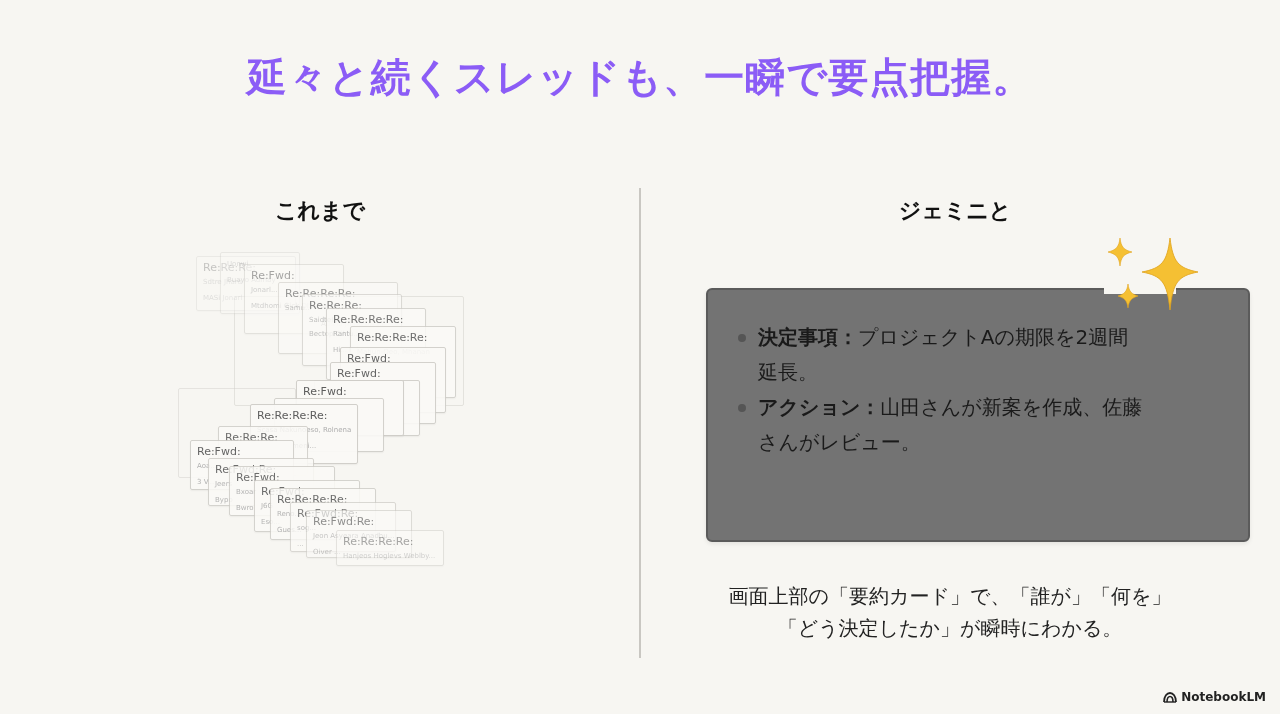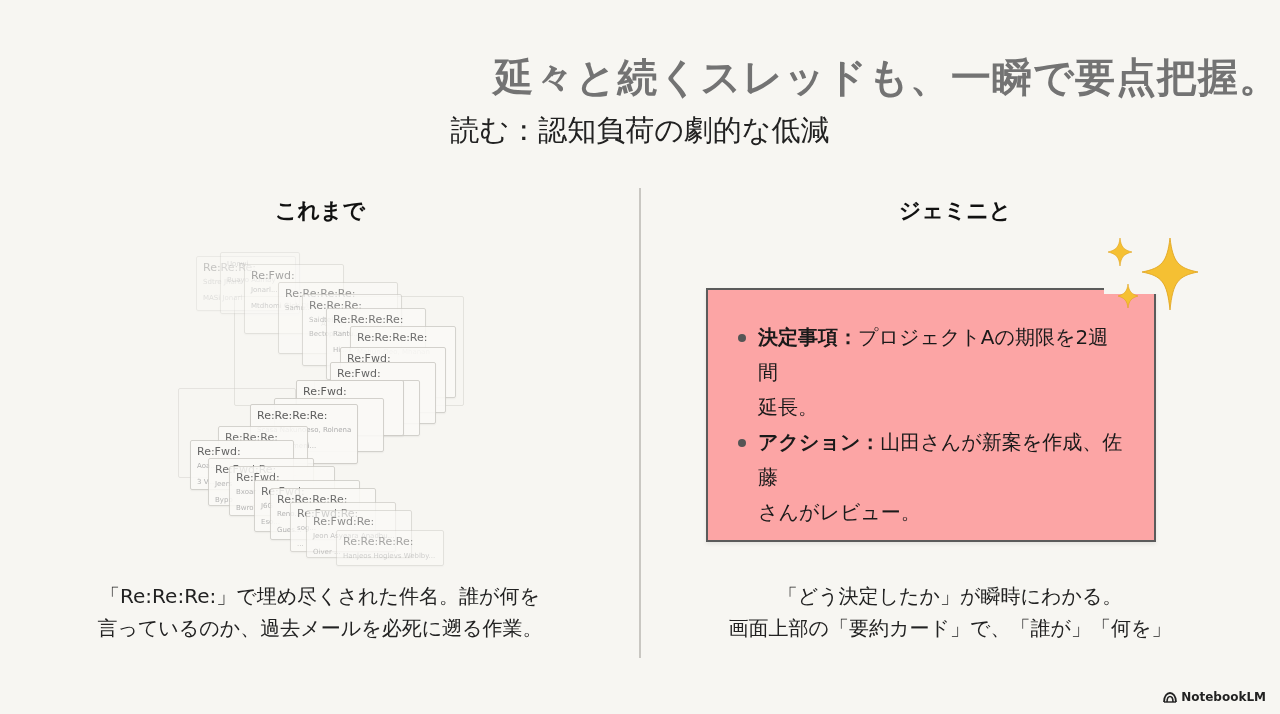--- a/index.html
+++ b/index.html
@@ -7,23 +7,23 @@
     width: 1280px; height: 714px;
     background: #f7f6f2;
     overflow: hidden;
     font-family: "DejaVu Sans", "Liberation Sans", sans-serif;
     color: #1b1b1b;
   }
   .slide { position: relative; width: 1280px; height: 714px; }
 
   .title {
     position: absolute; left: 0; right: 0; top: 50px;
-    text-align: right;
+    text-align: center;
     font-size: 40px; font-weight: bold; letter-spacing: 1px;
-    color: #737373;
+    color: #8b5cf6;
   }
   .subtitle {
     position: absolute; left: 0; right: 0; top: 111px;
     text-align: center;
     font-size: 29px; color: #222;
   }
 
   .divider {
     position: absolute; left: 639px; top: 188px;
     width: 2px; height: 470px; background: #c9c7c2;
@@ -57,25 +57,25 @@
     position: absolute; top: 580px;
     font-size: 20px; line-height: 32px; color: #222;
     text-align: center;
   }
   .caption.left { left: 40px; width: 560px; }
   .caption.right { left: 680px; width: 540px; }
 
   
   .card {
     position: absolute; left: 706px; top: 288px;
-    width: 450px; height: 254px;
+    width: 544px; height: 254px;
     box-sizing: border-box;
     border: 2px solid #5b5b5b;
-    border-radius: 0;
-    background: #fca5a5;
+    border-radius: 6px;
+    background: #737373;
     box-shadow: 0 2px 4px rgba(0,0,0,0.08);
   }
   .card-gap {
     position: absolute; left: 1104px; top: 282px;
     width: 72px; height: 12px; background: #f7f6f2;
   }
   .card ul { list-style: none; margin: 0; padding: 30px 30px 0 28px; }
   .card li {
     position: relative; padding-left: 22px;
     font-size: 20px; line-height: 35px; color: #1a1a1a;
@@ -94,21 +94,20 @@
     font-size: 12px; color: #222; display: flex; align-items: center; gap: 4px;
     font-weight: bold;
   }
 </style>
 </head>
 <body>
 
 <div class="slide">
 
   <div class="title">延々と続くスレッドも、一瞬で要点把握。</div>
-  <div class="subtitle">読む：認知負荷の劇的な低減</div>
 
   <div class="divider"></div>
 
   <div class="col-head left">これまで</div>
 
   <div class="stack" id="mail-stack">
       <div class="mail frame" style="left: 178px; top: 388px; width: 118px; height: 90px; opacity: 0.45; z-index: 0;"></div>
       <div class="mail frame" style="left: 234px; top: 296px; width: 230px; height: 110px; opacity: 0.5; z-index: 1;"></div>
       <div class="mail" style="left: 196px; top: 256px; width: 100px; height: 55px; opacity: 0.3; z-index: 2;">
         <div class="subj">Re:Re:Re:</div>
@@ -199,24 +198,20 @@
         <div class="subj">Re:Fwd:Re:</div>
         <div class="snip">Jeon Asyeara Anadhu...</div>
         <div class="snip" style="margin-top: 6px;">Oiver ...</div>
       </div>
       <div class="mail" style="left: 336px; top: 530px; width: 108px; height: 36px; opacity: 0.5; z-index: 23;">
         <div class="subj">Re:Re:Re:Re:</div>
         <div class="snip">Hanjeos Hoglevs Weblby...</div>
       </div>
     </div>
 
-  <div class="caption left">
-    <div>「Re:Re:Re:」で埋め尽くされた件名。誰が何を</div>
-    <div>言っているのか、過去メールを必死に遡る作業。</div>
-  </div>
 
   <div class="col-head right">ジェミニと</div>
 
   <div class="card">
     <ul>
       <li>
         <span class="dot"></span>
         <span class="k">決定事項</span><span class="k">：</span><span>プロジェクトAの期限を2週間</span><br>
         <span>延長。</span>
       </li>
@@ -229,22 +224,22 @@
   </div>
   <div class="card-gap"></div>
 
   <svg class="sparkles" viewBox="0 0 110 90">
     <path d="M70 6 C73 30 78 36 98 40 C78 44 73 50 70 78 C67 50 62 44 42 40 C62 36 67 30 70 6 Z" fill="#f5c033" stroke="#e0a21c" stroke-width="0.8"></path>
     <path d="M20 6 C21 15 24 18 32 20 C24 22 21 25 20 34 C19 25 16 22 8 20 C16 18 19 15 20 6 Z" fill="#f5c033" stroke="#e0a21c" stroke-width="0.6"></path>
     <path d="M28 52 C29 60 32 62 38 64 C32 66 29 68 28 76 C27 68 24 66 18 64 C24 62 27 60 28 52 Z" fill="#f5c033" stroke="#e0a21c" stroke-width="0.6"></path>
   </svg>
 
   <div class="caption right">
+    <div>画面上部の「要約カード」で、「誰が」「何を」</div>
     <div>「どう決定したか」が瞬時にわかる。</div>
-    <div>画面上部の「要約カード」で、「誰が」「何を」</div>
   </div>
 
   <div class="brand">
     <svg width="14" height="11" viewBox="0 0 14 11">
       <path d="M1 10 C1 4 4 1 7 1 C10 1 13 4 13 10" fill="none" stroke="#222" stroke-width="1.8"></path>
       <path d="M4 10 C4 6 5.5 4.5 7 4.5 C8.5 4.5 10 6 10 10" fill="none" stroke="#222" stroke-width="1.6"></path>
       <path d="M1 10 H13" stroke="#222" stroke-width="1.4"></path>
     </svg>
     <span>NotebookLM</span>
   </div>

